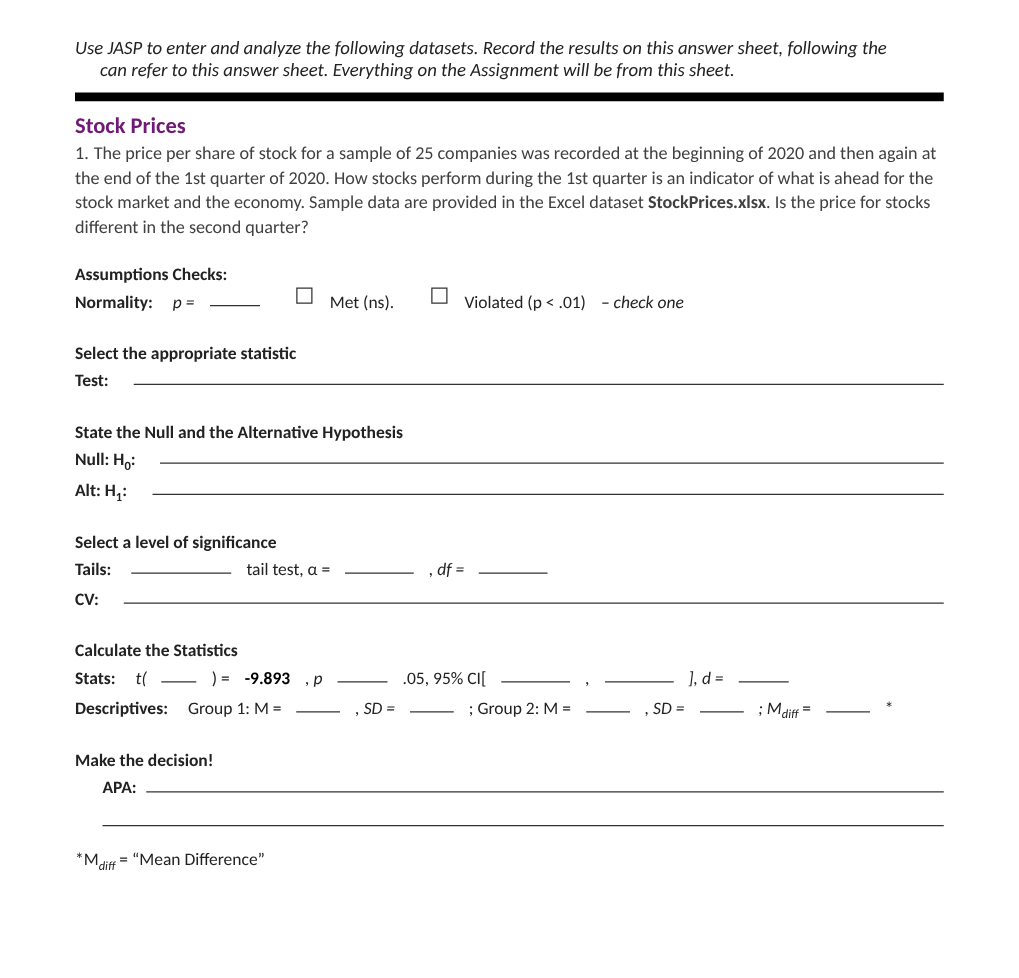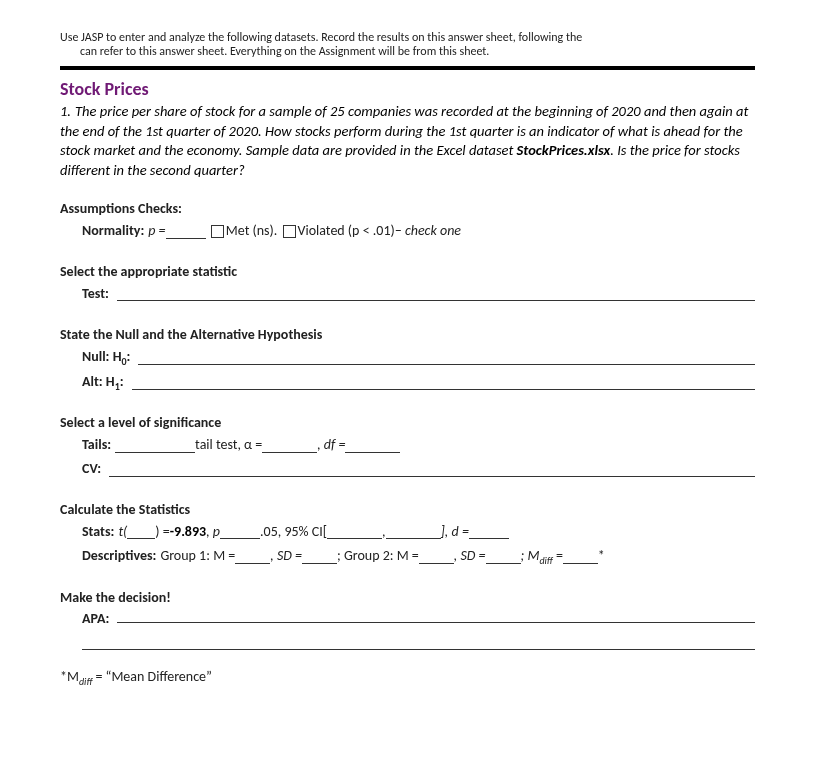--- a/index.html
+++ b/index.html
@@ -6,54 +6,53 @@
     font-family: Calibri, 'Segoe UI', Arial, sans-serif;
     font-size: 14px;
     color: #222;
     margin: 0;
     padding: 30px 60px;
     background: #fff;
     width: 815px;
     box-sizing: border-box;
   }
   .instructions {
-    font-size: 12px;
+    font-style: italic;
+    font-size: 15px;
     padding: 0 0 8px 0;
-    border-bottom: 4px solid #000000;
+    border-bottom: 7px solid #000000;
     margin-bottom: 8px;
   }
   .instructions .line1 { display:block; }
   .instructions .indent { display:block; padding-left: 20px; }
   h1.section {
     color: #701a75;
     font-weight: bold;
     font-size: 18px;
     margin: 6px 0 2px 0;
   }
   .question {
-    color: #000000;
+    color: #404040;
     font-size: 14.5px;
     line-height: 1.35;
     margin-bottom: 14px;
-    font-style: italic;
   }
   .question .qnum { margin-right: 4px; }
   .question strong { font-weight: bold; }
   .step-head {
     font-weight: bold;
     margin-top: 20px;
     margin-bottom: 2px;
   }
   .row {
-    margin-left: 22px;
     line-height: 1.7;
     display: flex;
-    align-items: center;
+    align-items: flex-start;
     flex-wrap: wrap;
-    gap: 0;
+    gap: 12px;
   }
   .label { font-weight: bold; margin-right: 4px; white-space: nowrap; }
   .blank {
     border-bottom: 1px solid #333;
     display: inline-block;
     height: 1em;
     min-width: 40px;
   }
   .blank-line {
     border-bottom: 1px solid #333;

